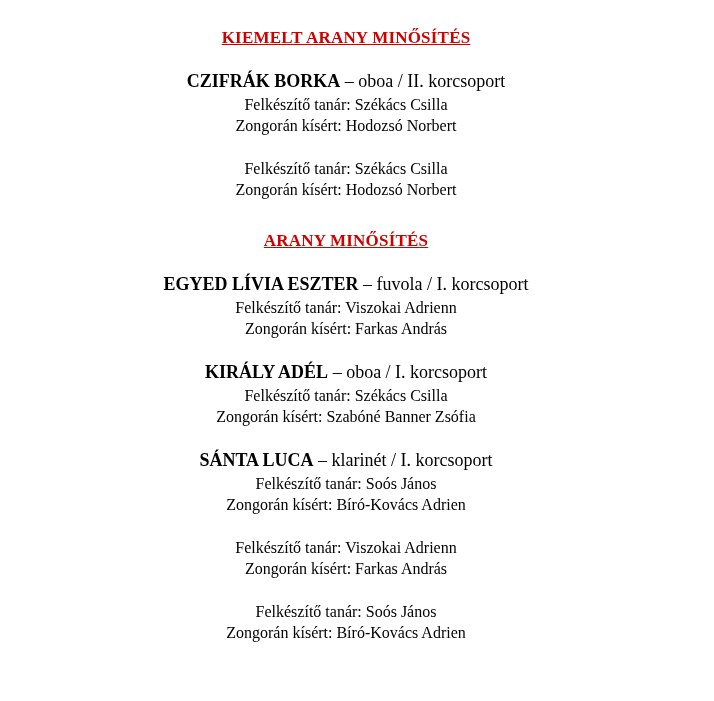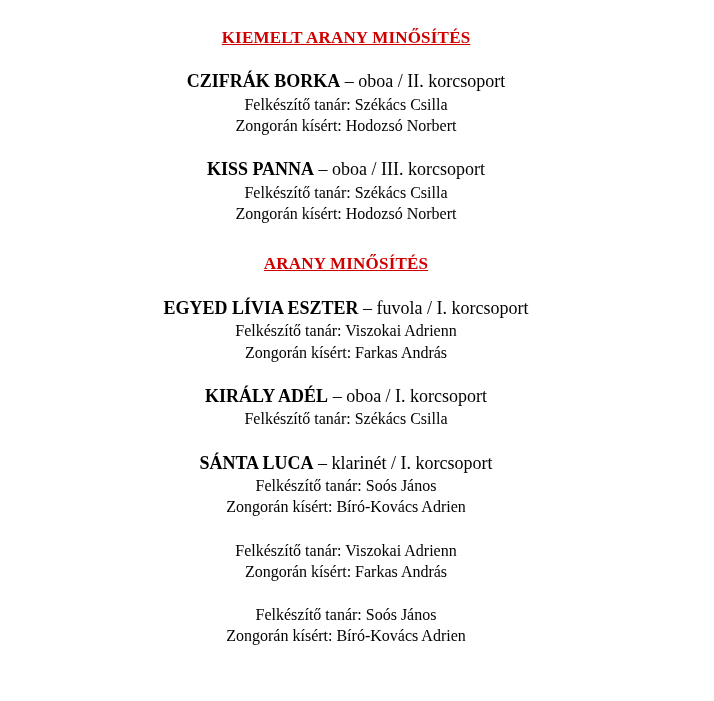--- a/index.html
+++ b/index.html
@@ -65,24 +65,20 @@
   <div class="entry">
     <div class="entry-title">
       <span class="entry-name">CZIFRÁK BORKA</span>
       <span class="entry-detail">– oboa / II. korcsoport</span>
     </div>
     <div class="entry-line">Felkészítő tanár: Székács Csilla</div>
     <div class="entry-line">Zongorán kísért: Hodozsó Norbert</div>
   </div>
 
   <div class="entry">
-    <div class="entry-title">
-      <span class="entry-name">KISS PANNA</span>
-      <span class="entry-detail">– oboa / III. korcsoport</span>
-    </div>
     <div class="entry-line">Felkészítő tanár: Székács Csilla</div>
     <div class="entry-line">Zongorán kísért: Hodozsó Norbert</div>
   </div>
 
   <div class="section-heading heading-gap">ARANY MINŐSÍTÉS</div>
 
   <div class="entry">
     <div class="entry-title">
       <span class="entry-name">EGYED LÍVIA ESZTER</span>
       <span class="entry-detail">– fuvola / I. korcsoport</span>
@@ -90,20 +86,21 @@
     <div class="entry-line">Felkészítő tanár: Viszokai Adrienn</div>
     <div class="entry-line">Zongorán kísért: Farkas András</div>
   </div>
 
   <div class="entry">
     <div class="entry-title">
       <span class="entry-name">KIRÁLY ADÉL</span>
       <span class="entry-detail">– oboa / I. korcsoport</span>
     </div>
     <div class="entry-line">Felkészítő tanár: Székács Csilla</div>
+    <div class="entry-line">Zongorán kísért: Szabóné Banner Zsófia</div>
   </div>
 
   <div class="entry">
     <div class="entry-title">
       <span class="entry-name">SÁNTA LUCA</span>
       <span class="entry-detail">– klarinét / I. korcsoport</span>
     </div>
     <div class="entry-line">Felkészítő tanár: Soós János</div>
     <div class="entry-line">Zongorán kísért: Bíró-Kovács Adrien</div>
   </div>

